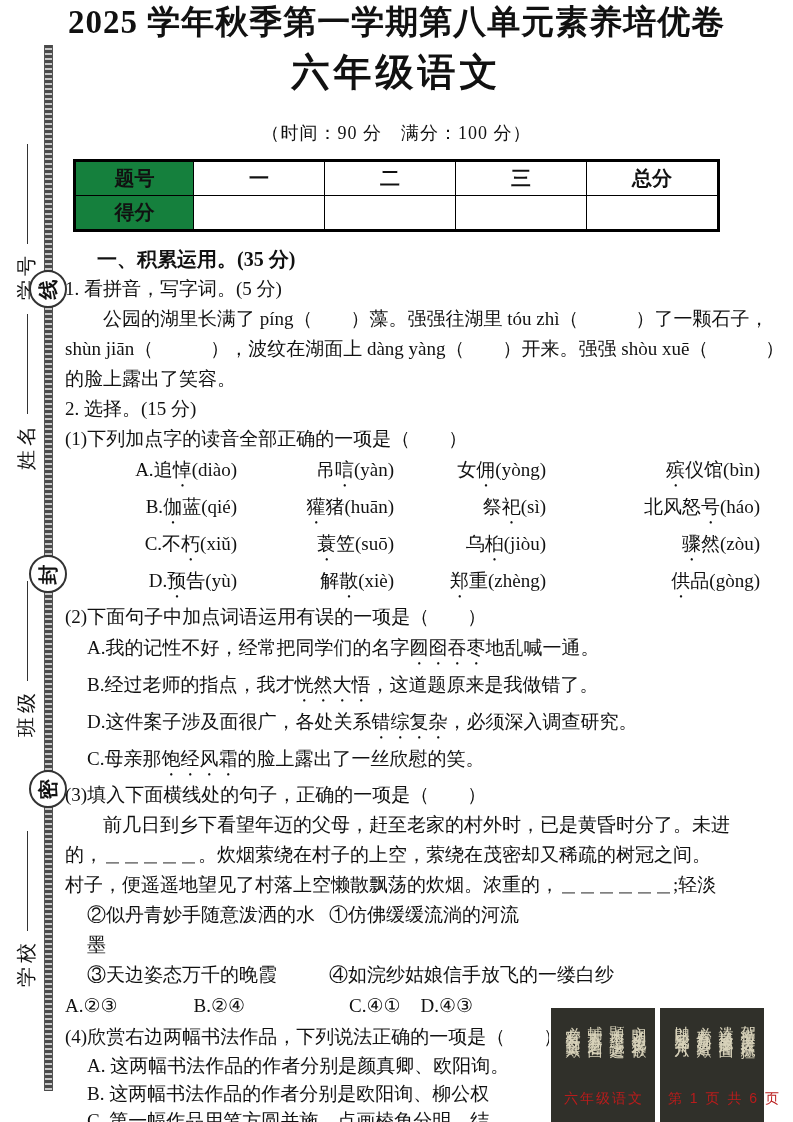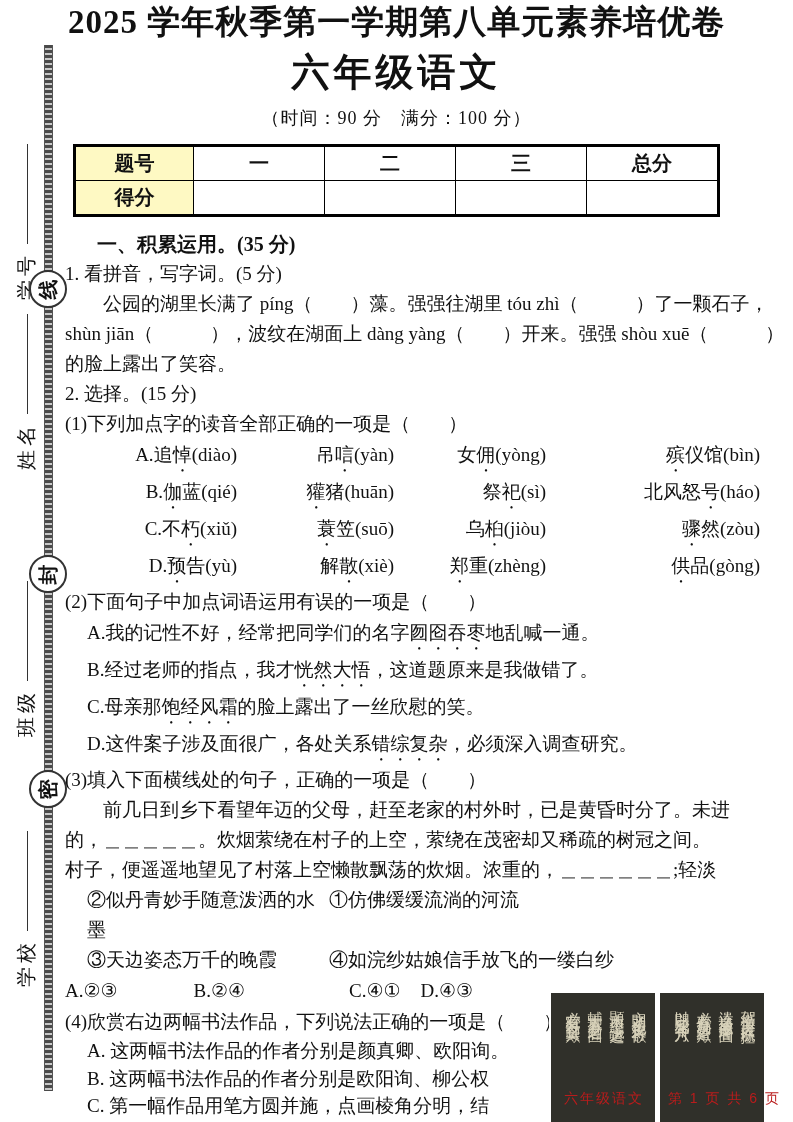--- a/index.html
+++ b/index.html
@@ -15,27 +15,27 @@
   .seal-blank{display:inline-block;width:100px;border-bottom:1.6px solid #333;height:2px;}
   .seal-circle{position:absolute;left:29px;width:34px;height:34px;border:2px solid #333;
     border-radius:50%;background:#fff;display:flex;align-items:center;justify-content:center;
     font-size:20px;font-weight:bold;z-index:2;}
   .seal-circle span{transform:rotate(-90deg);}
 
   
   .header{text-align:center;}
   .title{font-size:33px;font-weight:bold;letter-spacing:1px;line-height:44px;}
   .subtitle{font-size:38px;font-weight:bold;letter-spacing:4px;line-height:52px;margin-top:2px;}
-  .meta{font-size:18px;margin-top:8px;letter-spacing:1px;}
+  .meta{font-size:18px;margin-top:23px;letter-spacing:1px;}
 
   
   .score-table{border-collapse:collapse;margin:14px auto 0 auto;}
   .score-table td{border:1.6px solid #000;text-align:center;font-weight:bold;font-size:20px;}
   .score-table{border:3px solid #000;}
-  .score-table .lab{background:#fef9c3;width:115px;}
+  .score-table .lab{background:#15803d;width:115px;}
   .score-table .cell{width:128px;}
   .score-table tr{height:35px;}
 
   
   .content{margin:12px 33px 0 65px;line-height:30px;}
   .content p{margin:0;}
   .sec-heading{font-weight:bold;font-size:20px;padding-left:32px;}
   .indent{text-indent:2em;}
   .nowrap{white-space:nowrap;}
 
@@ -156,22 +156,22 @@
     <div class="opt-row">
       <span><span>D.</span><span></span><span class="dotted">预</span><span>告(yù)</span></span>
       <span><span>解</span><span class="dotted">散</span><span>(xiè)</span></span>
       <span><span></span><span class="dotted">郑</span><span>重(zhèng)</span></span>
       <span><span></span><span class="dotted">供</span><span>品(gòng)</span></span>
     </div>
 
     <p>(2)下面句子中加点词语运用有误的一项是（　　）</p>
     <p class="opt-line"><span>A.</span><span>我的记性不好，经常把同学们的名字</span><span class="dotted">囫囵吞枣</span><span>地乱喊一通。</span></p>
     <p class="opt-line"><span>B.</span><span>经过老师的指点，我才</span><span class="dotted">恍然大悟</span><span>，这道题原来是我做错了。</span></p>
+    <p class="opt-line"><span>D.</span><span>这件案子涉及面很广，各处关系</span><span class="dotted">错综复杂</span><span>，必须深入调查研究。</span></p>
     <p class="opt-line"><span>C.</span><span>母亲那</span><span class="dotted">饱经风霜</span><span>的脸上露出了一丝欣慰的笑。</span></p>
-    <p class="opt-line"><span>D.</span><span>这件案子涉及面很广，各处关系</span><span class="dotted">错综复杂</span><span>，必须深入调查研究。</span></p>
 
     <p>(3)填入下面横线处的句子，正确的一项是（　　）</p>
     <p class="indent nowrap">前几日到乡下看望年迈的父母，赶至老家的村外时，已是黄昏时分了。未进</p>
     <p class="nowrap">的，＿＿＿＿＿。炊烟萦绕在村子的上空，萦绕在茂密却又稀疏的树冠之间。</p>
     <p class="nowrap">村子，便遥遥地望见了村落上空懒散飘荡的炊烟。浓重的，＿＿＿＿＿＿;轻淡</p>
     <div class="items-grid">
       <span>②似丹青妙手随意泼洒的水墨</span>
       <span>①仿佛缓缓流淌的河流</span>
       <span>③天边姿态万千的晚霞</span>
       <span>④如浣纱姑娘信手放飞的一缕白纱</span>

